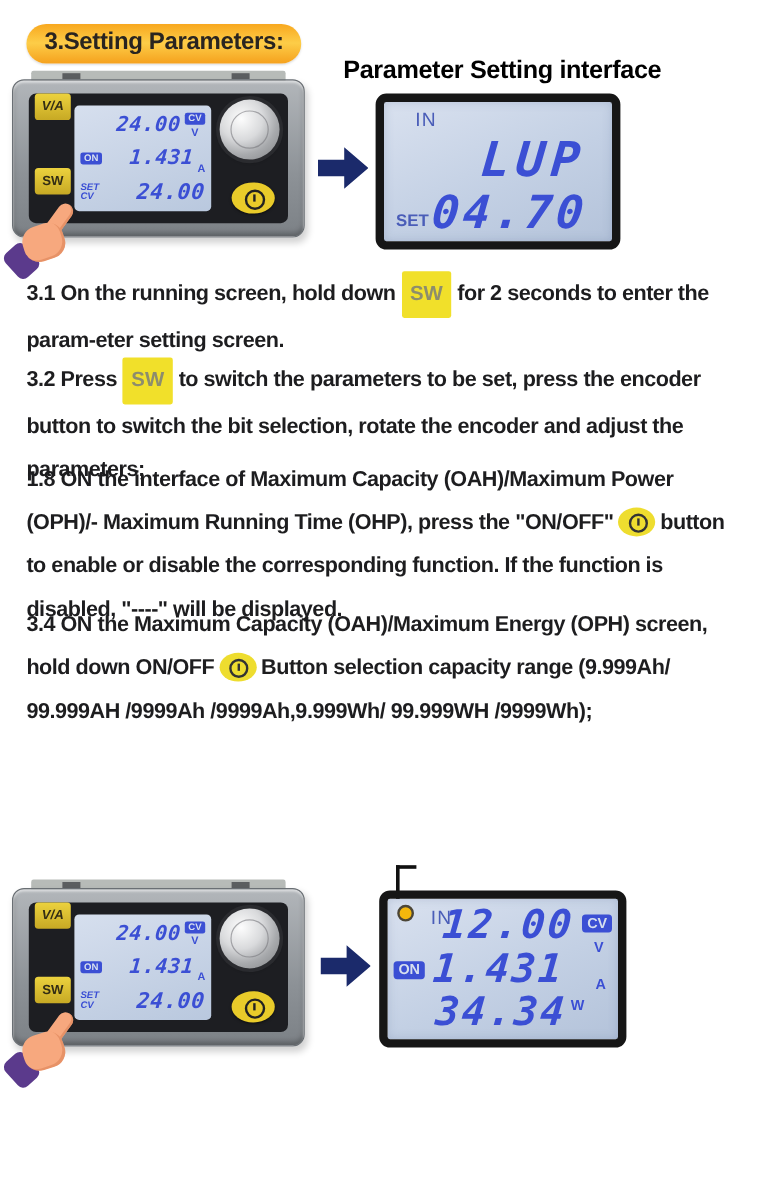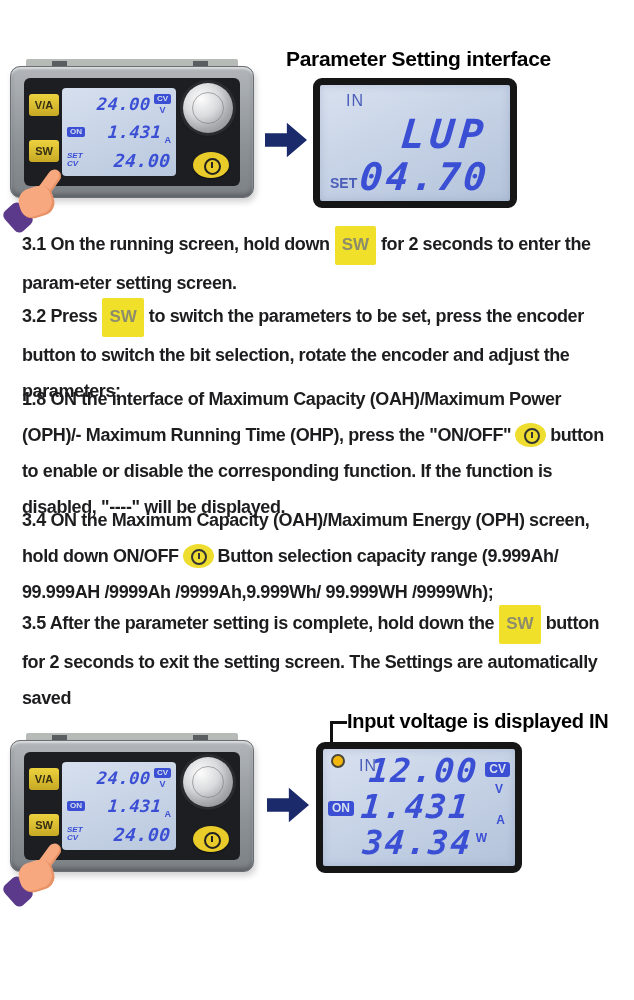--- a/index.html
+++ b/index.html
@@ -51,21 +51,21 @@
   .dev-top{position:absolute;left:16px;top:-7px;width:212px;height:12px;background:#b7bbb8;border-radius:2px;}
   .dev-top::before{content:"";position:absolute;left:26px;top:2px;width:15px;height:5px;background:#5b5e60;}
   .dev-top::after{content:"";position:absolute;right:30px;top:2px;width:15px;height:5px;background:#5b5e60;}
   .dev-frame{position:absolute;inset:0;background:linear-gradient(180deg,#b2b6ba 0%,#8d9297 60%,#7c8186 100%);
              border:1px solid #6a6f74;border-radius:10px;
              box-shadow:inset 0 2px 2px rgba(255,255,255,.55),inset 0 -3px 4px rgba(0,0,0,.25),2px 4px 6px rgba(0,0,0,.18);}
   .dev-panel{position:absolute;left:13px;top:11px;right:13px;bottom:11px;background:#1d1e22;border-radius:6px;}
   .dev-btn{position:absolute;left:5px;width:30px;height:22px;background:linear-gradient(#ecd23e,#c7a924);
            border-radius:3px;color:#332d14;font-size:11px;font-weight:bold;
            display:flex;align-items:center;justify-content:center;}
-  .dev-btn.va{top:16px;} .dev-btn.sw{top:62px;}
+  .dev-btn.va{top:0;font-style:italic;} .dev-btn.sw{top:62px;}
   .dev-lcd{position:absolute;left:38px;top:10px;width:114px;height:88px;border-radius:4px;
            background:linear-gradient(160deg,#d6dfee,#b9c8de);padding:3px 5px;box-sizing:border-box;
            display:flex;flex-direction:column;justify-content:space-between;}
   .dl-row{display:flex;align-items:center;height:26px;}
   .dl-seg{font-family:"DejaVu Sans Mono","Liberation Mono",monospace;font-weight:bold;font-style:italic;
           color:#3b4fd4;font-size:17px;letter-spacing:0.5px;transform:skewX(-5deg);}
   .dl-badge{background:#3b4fd4;color:#d6dfee;font-size:8px;font-weight:bold;padding:0 3px 1px;border-radius:2px;}
   .dl-unit{font-size:9px;font-weight:bold;color:#3b4fd4;}
   .dl-col{display:flex;flex-direction:column;align-items:center;margin-left:3px;gap:1px;}
   .dl-set{display:flex;flex-direction:column;font-size:8px;line-height:8px;font-weight:bold;color:#3b4fd4;margin-right:2px;}
@@ -88,20 +88,21 @@
   .h-fist{position:absolute;left:13px;top:15px;width:35px;height:30px;background:#f7a87e;border-radius:13px;
           transform:rotate(-18deg);box-shadow:inset -2px -2px 0 rgba(219,128,83,.55);}
   .h-finger{position:absolute;left:37px;top:-4px;width:13px;height:30px;background:#f7a87e;border-radius:7px;
           transform:rotate(36deg);box-shadow:inset -2px 0 0 rgba(219,128,83,.55);}
 </style>
 </head>
 <body>
 
 <div class="canvas">
 
+  <div class="pill" style="left:22px;top:20px;">3.Setting Parameters:</div>
   <div class="navy-title" style="left:286px;top:47px;">Parameter Setting interface</div>
 
   <div class="device" style="left:10px;top:66px;">
     <div class="dev-top"></div>
     <div class="dev-frame">
       <div class="dev-panel">
         <div class="dev-btn va">V/A</div>
         <div class="dev-btn sw">SW</div>
         <div class="dev-lcd">
           <div class="dl-row r1">
@@ -151,26 +152,22 @@
   </p>
   <p class="step" style="top:298px;">
     <span>3.2 Press</span><span class="swbadge">SW</span><span>to switch the parameters to be set, press the encoder button to switch the bit selection, rotate the encoder and adjust the parameters;</span>
   </p>
   <p class="step" style="top:381px;">
     <span>1.8 ON the interface of Maximum Capacity (OAH)/Maximum Power (OPH)/- Maximum Running Time (OHP), press the "ON/OFF"</span><span class="pwricon"><span class="pwr-ring"></span></span><span>button to enable or disable the corresponding function. If the function is disabled, "----" will be displayed.</span>
   </p>
   <p class="step" style="top:502px;">
     <span>3.4 ON the Maximum Capacity (OAH)/Maximum Energy (OPH) screen, hold down ON/OFF</span><span class="pwricon"><span class="pwr-ring"></span></span><span>Button selection capacity range (9.999Ah/ 99.999AH /9999Ah /9999Ah,9.999Wh/ 99.999WH /9999Wh);</span>
   </p>
-  <p class="step" style="top:605px;">
-    <span>3.5 After the parameter setting is complete, hold down the</span><span class="swbadge">SW</span><span>button for 2 seconds to exit the setting screen. The Settings are automatically saved</span>
-  </p>
-
-
-  <div class="navy-title" style="left:347px;top:710px;font-size:20px;">Input voltage is displayed IN</div>
+
+
   <div class="conn-h" style="left:330px;top:721px;width:17px;"></div>
   <div class="conn-v" style="left:330px;top:721px;height:29px;"></div>
 
   <div class="device" style="left:10px;top:740px;">
     <div class="dev-top"></div>
     <div class="dev-frame">
       <div class="dev-panel">
         <div class="dev-btn va">V/A</div>
         <div class="dev-btn sw">SW</div>
         <div class="dev-lcd">

